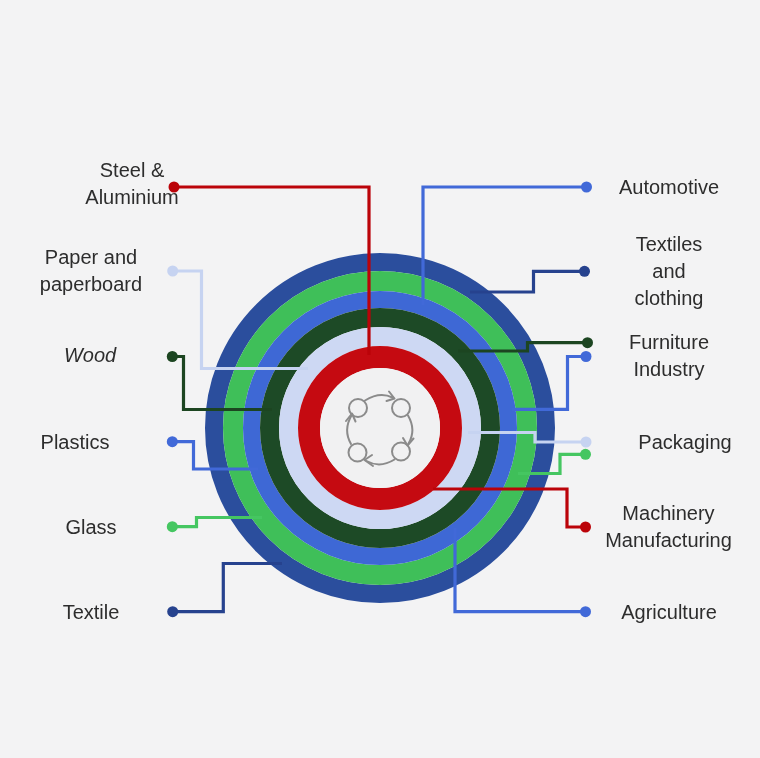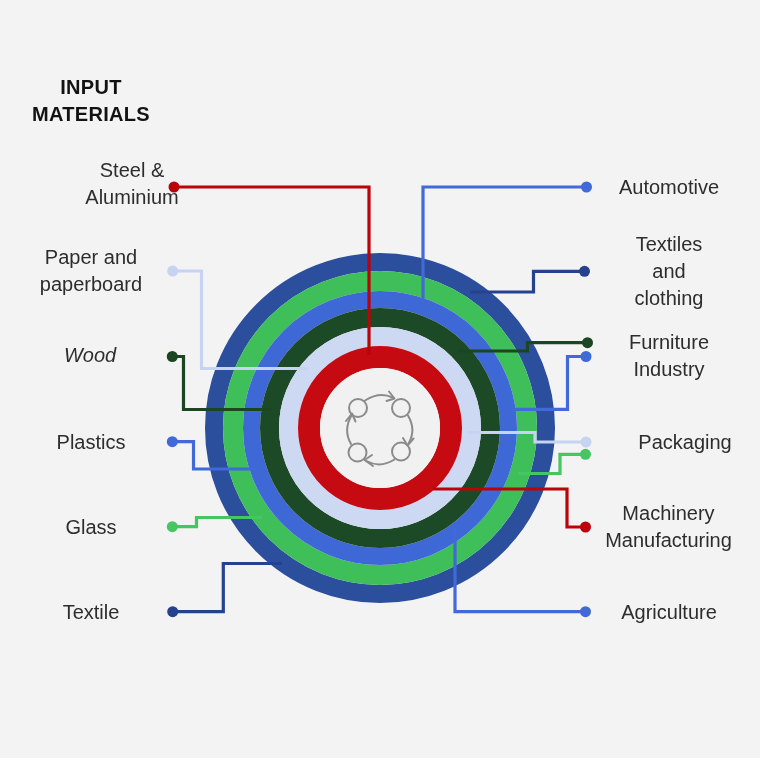--- a/index.html
+++ b/index.html
@@ -69,30 +69,28 @@
       <path d="M389 391.5 L394.5 398.5 L386.5 401"></path>
       <path d="M408 415.5 Q416.5 430 408.5 443.5"></path>
       <path d="M413.5 438.5 L407.5 445.5 L403 438"></path>
       <path d="M394.5 459.5 Q380 468.5 366.5 461"></path>
       <path d="M373 466 L364.5 460 L372 455"></path>
       <path d="M351 444 Q343 430 351.5 415.5"></path>
       <path d="M346 421 L352 413.5 L355.5 421.5"></path>
     </g>
   </svg>
 
-  <div class="label title" style="left:91px;top:101px;">INPUT
-MATERIALS</div>
 
   <div id="labels">
       <div class="label" style="left: 91px; top: 184px; margin-left: 41px;">Steel &amp;
 Aluminium</div>
       <div class="label" style="left: 91px; top: 271px;">Paper and
 paperboard</div>
       <div class="label" style="left: 90px; top: 355px; font-style: italic;">Wood</div>
-      <div class="label" style="left: 91px; top: 441.5px;">Plastics</div>
+      <div class="label" style="left: 75px; top: 441.5px;">Plastics</div>
       <div class="label" style="left: 91px; top: 527px;">Glass</div>
       <div class="label" style="left: 91px; top: 611.5px; text-align: right;">Textile</div>
       <div class="label" style="left: 669px; top: 186.5px;">Automotive</div>
       <div class="label" style="left: 669px; top: 270.5px;">Textiles and
 clothing</div>
       <div class="label" style="left: 669px; top: 356px;">Furniture
 Industry</div>
       <div class="label" style="left: 669px; top: 442px; margin-left: 16px;">Packaging</div>
       <div class="label" style="left: 668.5px; top: 527px;">Machinery
 Manufacturing</div>

